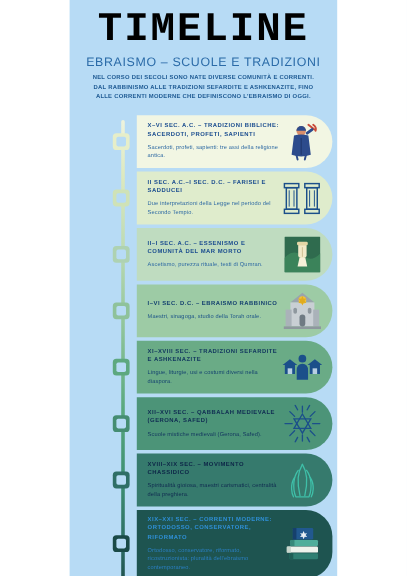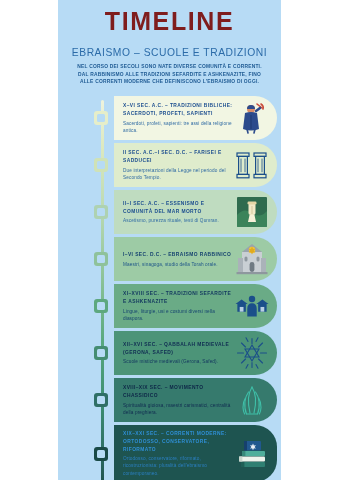--- a/index.html
+++ b/index.html
@@ -23,29 +23,29 @@
     background: #b7dbf5;
     overflow: hidden;
   }
 
   
   #header {
     padding: 8px 10px 4px 10px;
     text-align: center;
   }
   #title {
-    font-size: 25px;
+    font-size: 34px;
     font-weight: 700;
     letter-spacing: 1.6px;
-    color: #7f1d1d;
+    color: #000000;
     line-height: 1.05;
-    font-family: Liberation Sans, sans-serif;
+    font-family: Liberation Mono, monospace;
   }
   #subtitle {
-    margin-top: 13px;
+    margin-top: 3px;
     font-size: 10.3px;
     letter-spacing: 0.55px;
     color: #2b6ba8;
     line-height: 1.1;
   }
   #intro {
     margin-top: 4px;
     font-size: 4.9px;
     font-weight: 700;
     letter-spacing: 0.22px;

